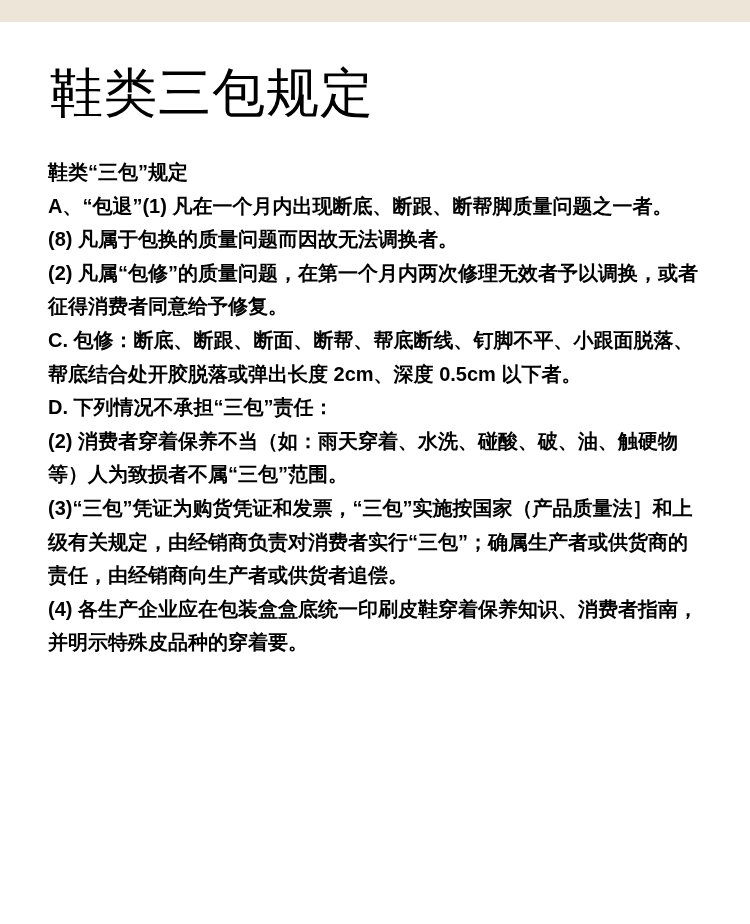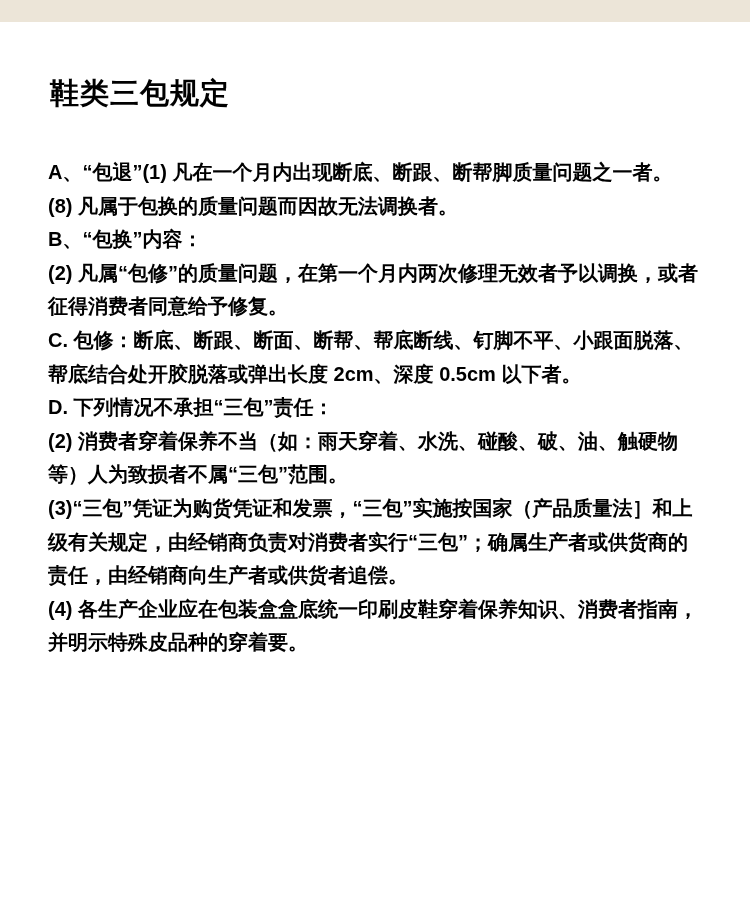--- a/index.html
+++ b/index.html
@@ -15,23 +15,23 @@
     font-family: "Liberation Sans", "DejaVu Sans", sans-serif;
     overflow: hidden;
   }
   .top-strip {
     width: 750px;
     height: 22px;
     background: #ECE5D8;
   }
   .page-title {
     margin: 44px 40px 0 50px;
-    font-size: 29px;
+    font-size: 53px;
     line-height: 54px;
-    font-weight: 700;
+    font-weight: 400;
     letter-spacing: 1px;
     color: #000000;
   }
   .content {
     margin: 36px 44px 0 48px;
     font-size: 20px;
     line-height: 33.6px;
     font-weight: 700;
     color: #000000;
   }
@@ -41,22 +41,22 @@
   }
 </style>
 </head>
 <body>
 
 <div class="top-strip"></div>
 
 <h1 class="page-title">鞋类三包规定</h1>
 
 <div class="content">
+    <p class="para">鞋类“三包”规定</p>
     <p class="para">A、“包退”(1) 凡在一个月内出现断底、断跟、断帮脚质量问题之一者。</p>
     <p class="para">(8) 凡属于包换的质量问题而因故无法调换者。</p>
-    <p class="para">B、“包换”内容：</p>
     <p class="para">(2) 凡属“包修”的质量问题，在第一个月内两次修理无效者予以调换，或者征得消费者同意给予修复。</p>
     <p class="para">C. 包修：断底、断跟、断面、断帮、帮底断线、钉脚不平、小跟面脱落、帮底结合处开胶脱落或弹出长度 2cm、深度 0.5cm 以下者。</p>
     <p class="para">D. 下列情况不承担“三包”责任：</p>
     <p class="para">(2) 消费者穿着保养不当（如：雨天穿着、水洗、碰酸、破、油、触硬物等）人为致损者不属“三包”范围。</p>
     <p class="para">(3)“三包”凭证为购货凭证和发票，“三包”实施按国家（产品质量法］和上级有关规定，由经销商负责对消费者实行“三包”；确属生产者或供货商的责任，由经销商向生产者或供货者追偿。</p>
     <p class="para">(4) 各生产企业应在包装盒盒底统一印刷皮鞋穿着保养知识、消费者指南，并明示特殊皮品种的穿着要。</p>
   </div>
 
 </body></html>

